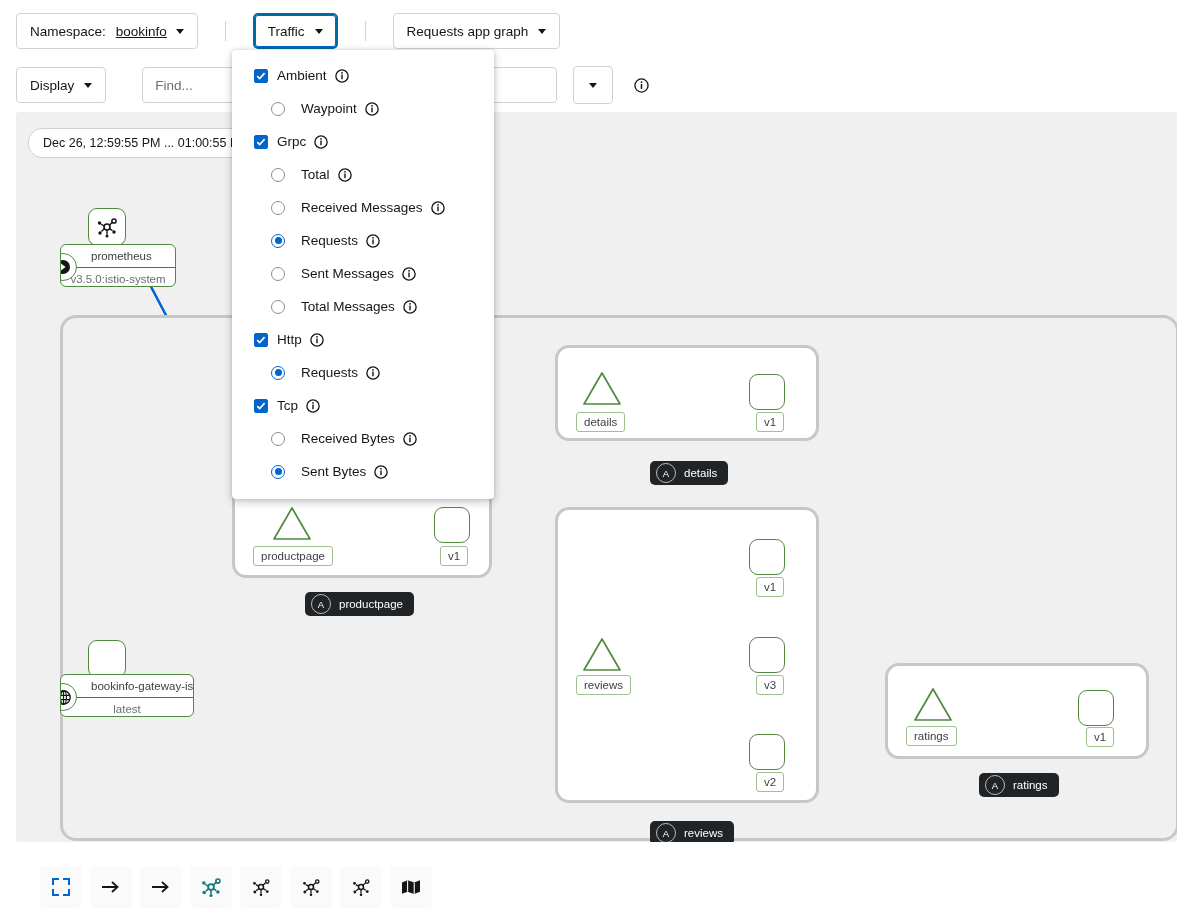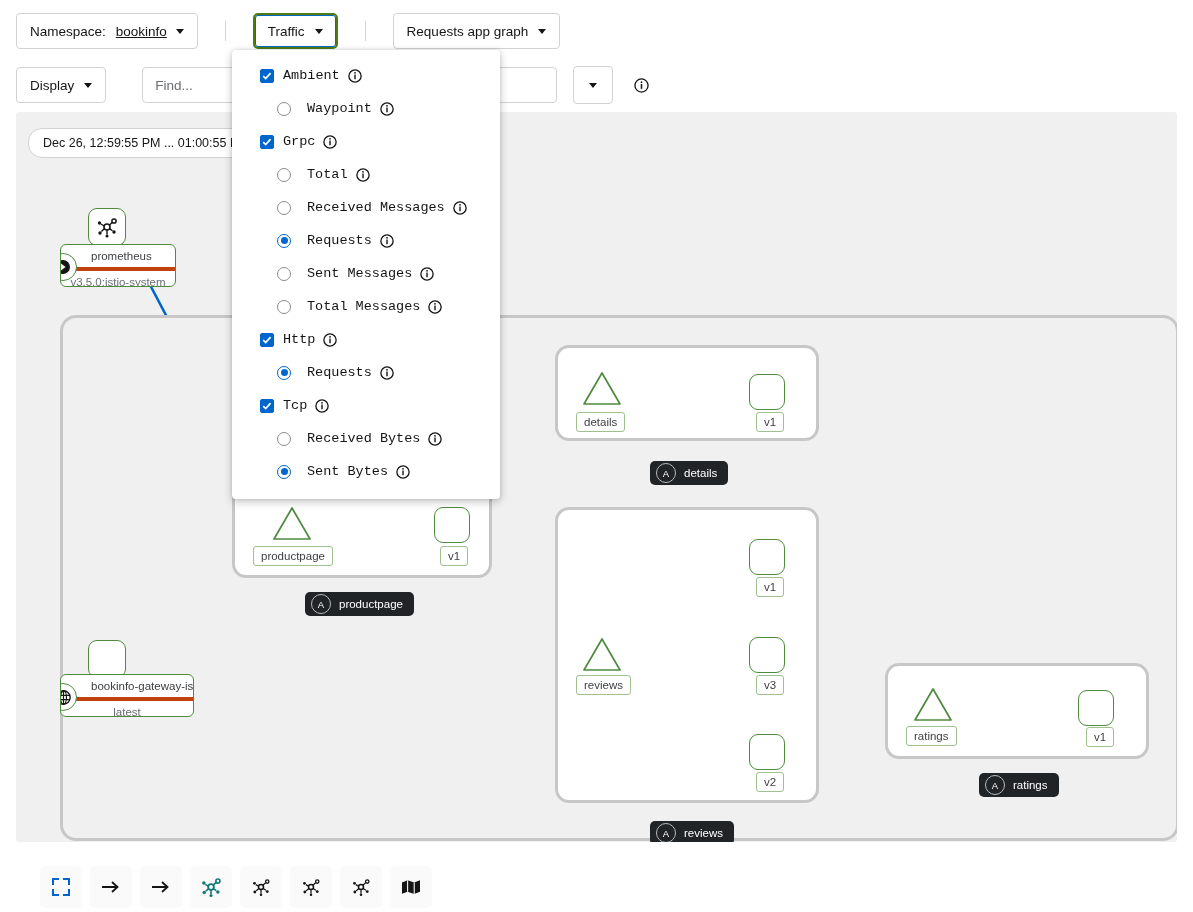--- a/index.html
+++ b/index.html
@@ -26,21 +26,21 @@
   }
   .btn .lbl{margin-right:10px;}
   .btn .lbl2{margin-right:9px;color:#151515;text-decoration:underline;}
   .caret{
     width:0;height:0;border-left:4.5px solid transparent;border-right:4.5px solid transparent;
     border-top:5.5px solid #151515;
   }
   .divider{width:1px;height:20px;background:#d2d2d2;margin:0 11px;}
 
   .btn-focus{
-    border:2px solid #4d7c0f;border-radius:5px;
+    border:2px solid #0369a1;border-radius:5px;
     box-shadow:0 0 0 1px #0066cc inset;
   }
 
   .find-input{
     width:415px;height:36px;border:1px solid #d2d2d2;border-radius:4px;background:#fff;
     box-sizing:border-box;padding:0 12px;font-size:13.5px;color:#151515;
     font-family:"Liberation Sans",sans-serif;
   }
   .find-input::placeholder{color:#6a6e73;}
   .caret-btn{
@@ -73,21 +73,21 @@
   .node-tri{position:absolute;width:42px;height:38px;}
   .nlabel{
     position:absolute;border:1px solid #9fc08f;border-radius:3px;background:#fff;
     font-size:11.5px;color:#3c3f42;padding:2px 7px;white-space:nowrap;line-height:14px;
   }
   .nbox{
     position:absolute;border:1.6px solid #4f8a3f;border-radius:6px;background:#fff;
     box-sizing:border-box;overflow:hidden;
   }
   .nbox .t1{font-size:11.5px;color:#3c3f42;padding:4px 8px 4px 30px;line-height:14px;white-space:nowrap;}
-  .nbox .t2{font-size:11.5px;color:#6a6e73;padding:4px 8px;border-top:4px solid #c2410c;text-align:center;line-height:14px;}
+  .nbox .t2{font-size:11.5px;color:#6a6e73;padding:4px 8px;border-top:1px solid #c2410c;text-align:center;line-height:14px;}
   .badge-ico{
     position:absolute;left:-12px;top:8px;width:26px;height:26px;border:1.5px solid #4f8a3f;border-radius:50%;
     background:#fff;display:flex;align-items:center;justify-content:center;
   }
   .pill{
     position:absolute;height:24px;background:#212427;border-radius:5px;display:flex;align-items:center;
     padding:0 11px 0 6px;color:#fff;font-size:11.5px;gap:8px;
   }
   .pill .circ{
     width:18px;height:18px;border:1px solid #b8bbbe;border-radius:50%;
@@ -99,21 +99,21 @@
   .bbtn{
     width:42px;height:42px;background:#fafafa;border-radius:5px;
     display:flex;align-items:center;justify-content:center;cursor:pointer;
   }
 
   
   .dropdown{
     position:absolute;left:232px;top:50px;width:256px;
     background:#fff;border-radius:4px;
     box-shadow:0 3px 10px rgba(3,3,3,.22), 0 0 4px rgba(3,3,3,.12);
-    padding:9px 0 11px 12px;z-index:50;font-family:Liberation Mono, monospace;
+    padding:9px 0 11px 6px;z-index:50;
   }
   .dd-row{display:flex;align-items:center;height:33px;padding:0 0 0 16px;cursor:pointer;}
   .dd-row.sub{padding-left:33px;}
   .dd-label{font-size:13.5px;color:#151515;margin-left:9px;white-space:nowrap;}
   .dd-label.sub{margin-left:16px;}
   .cbx{
     width:14px;height:14px;border-radius:2px;background:#0066cc;border:1px solid #0066cc;
     display:flex;align-items:center;justify-content:center;box-sizing:border-box;flex:0 0 auto;
   }
   .cbx svg{display:block;}

